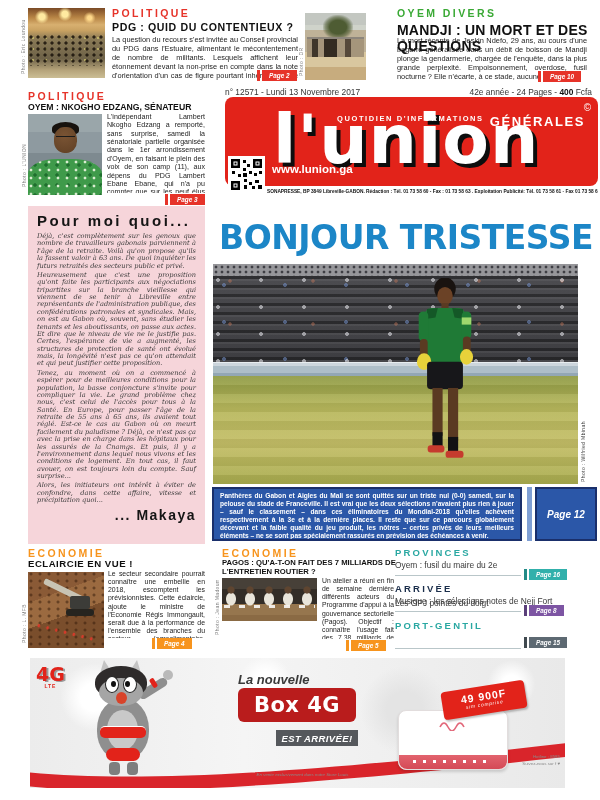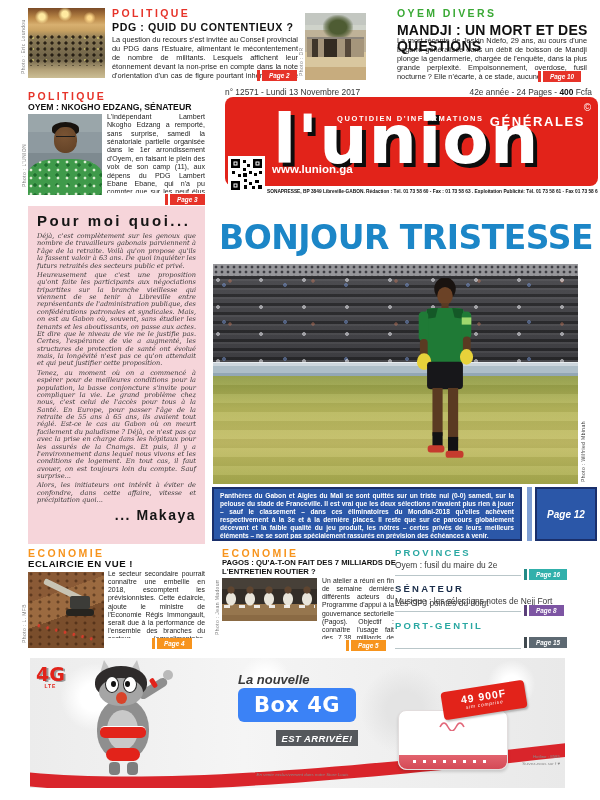--- a/index.html
+++ b/index.html
@@ -198,21 +198,21 @@
   </div>
 
   <div class="sec-sm c-teal abs" style="left:395px;top:547px;">PROVINCES</div>
   <div class="brief-title abs" style="left:395px;top:560px;">Oyem : fusil du maire du 2e</div>
   <div class="rule" style="left:395px;top:575px;width:126px;"></div>
   <div class="pbadge abs" style="left:524px;top:569px;">
     <span class="bar" style="background:#238b87;"></span>
     <span class="lab" style="background:#31b0ab;">Page 16</span>
   </div>
 
-  <div class="sec-sm c-navy abs" style="left:395px;top:583px;">SÉNATEUR</div>
+  <div class="sec-sm c-navy abs" style="left:395px;top:583px;">ARRIVÉE</div>
   <div class="brief-title abs" style="left:395px;top:596px;">Musique : les sélections notes de Nejj Fort</div>
   <div class="rule" style="left:395px;top:611px;width:126px;"></div>
   <div class="pbadge abs" style="left:524px;top:605px;">
     <span class="bar" style="background:#5a3f79;"></span>
     <span class="lab" style="background:#7d55a3;">Page 8</span>
   </div>
 
   <div class="sec-sm c-teal abs" style="left:395px;top:620px;">PORT-GENTIL</div>
   <div class="brief-title abs" style="left:395px;top:598px;text-align:right;">Les OPJ pointés du doigt</div>
   <div class="rule" style="left:395px;top:648px;width:126px;"></div>
@@ -248,21 +248,21 @@
       <div class="abs" style="left:10px;top:2px;width:52px;height:32px;background:#2e2b2b;border-radius:50% 50% 42% 42%;"></div>
       <div class="abs" style="left:14px;top:14px;width:44px;height:28px;background:#a5a5a5;border-radius:50%;"></div>
       <div class="abs" style="left:20px;top:12px;width:12px;height:15px;background:#fff;border-radius:50%;border:1px solid #222;"></div>
       <div class="abs" style="left:38px;top:12px;width:12px;height:15px;background:#fff;border-radius:50%;border:1px solid #222;"></div>
       <div class="abs" style="left:26px;top:17px;width:5px;height:6px;background:#111;border-radius:50%;"></div>
       <div class="abs" style="left:40px;top:17px;width:5px;height:6px;background:#111;border-radius:50%;"></div>
       <div class="abs" style="left:31px;top:28px;width:11px;height:12px;background:#d8432a;border-radius:50%;"></div>
     </div>
 
     <div class="abs" style="left:208px;top:14px;font-size:13px;font-weight:bold;font-style:italic;color:#3a3a3a;">La nouvelle</div>
-    <div class="abs" style="left:208px;top:30px;width:118px;height:34px;background:#3b82f6;border-radius:6px;display:flex;align-items:center;justify-content:center;">
+    <div class="abs" style="left:208px;top:30px;width:118px;height:34px;background:#b91c1c;border-radius:6px;display:flex;align-items:center;justify-content:center;">
       <span style="color:#fff;font-size:21px;font-weight:900;letter-spacing:.5px;font-family:'DejaVu Sans',sans-serif;">Box 4G</span>
     </div>
     <div class="abs" style="left:246px;top:72px;width:82px;height:16px;background:#55585c;display:flex;align-items:center;justify-content:center;">
       <span style="color:#fff;font-size:9.5px;font-weight:bold;font-style:italic;letter-spacing:.4px;">EST ARRIVÉE!</span>
     </div>
 
     <div class="abs" style="left:368px;top:52px;width:108px;height:58px;background:#fff;border-radius:8px;border:1px solid #e2dddd;box-shadow:0 2px 3px rgba(0,0,0,.15);">
       <svg width="30" height="12" viewBox="0 0 30 12" style="position:absolute;left:39px;top:8px;">
         <path d="M2 8 q4 -8 8 0 t8 0 t8 0" stroke="#e2687a" stroke-width="1.6" fill="none"></path>
       </svg>

